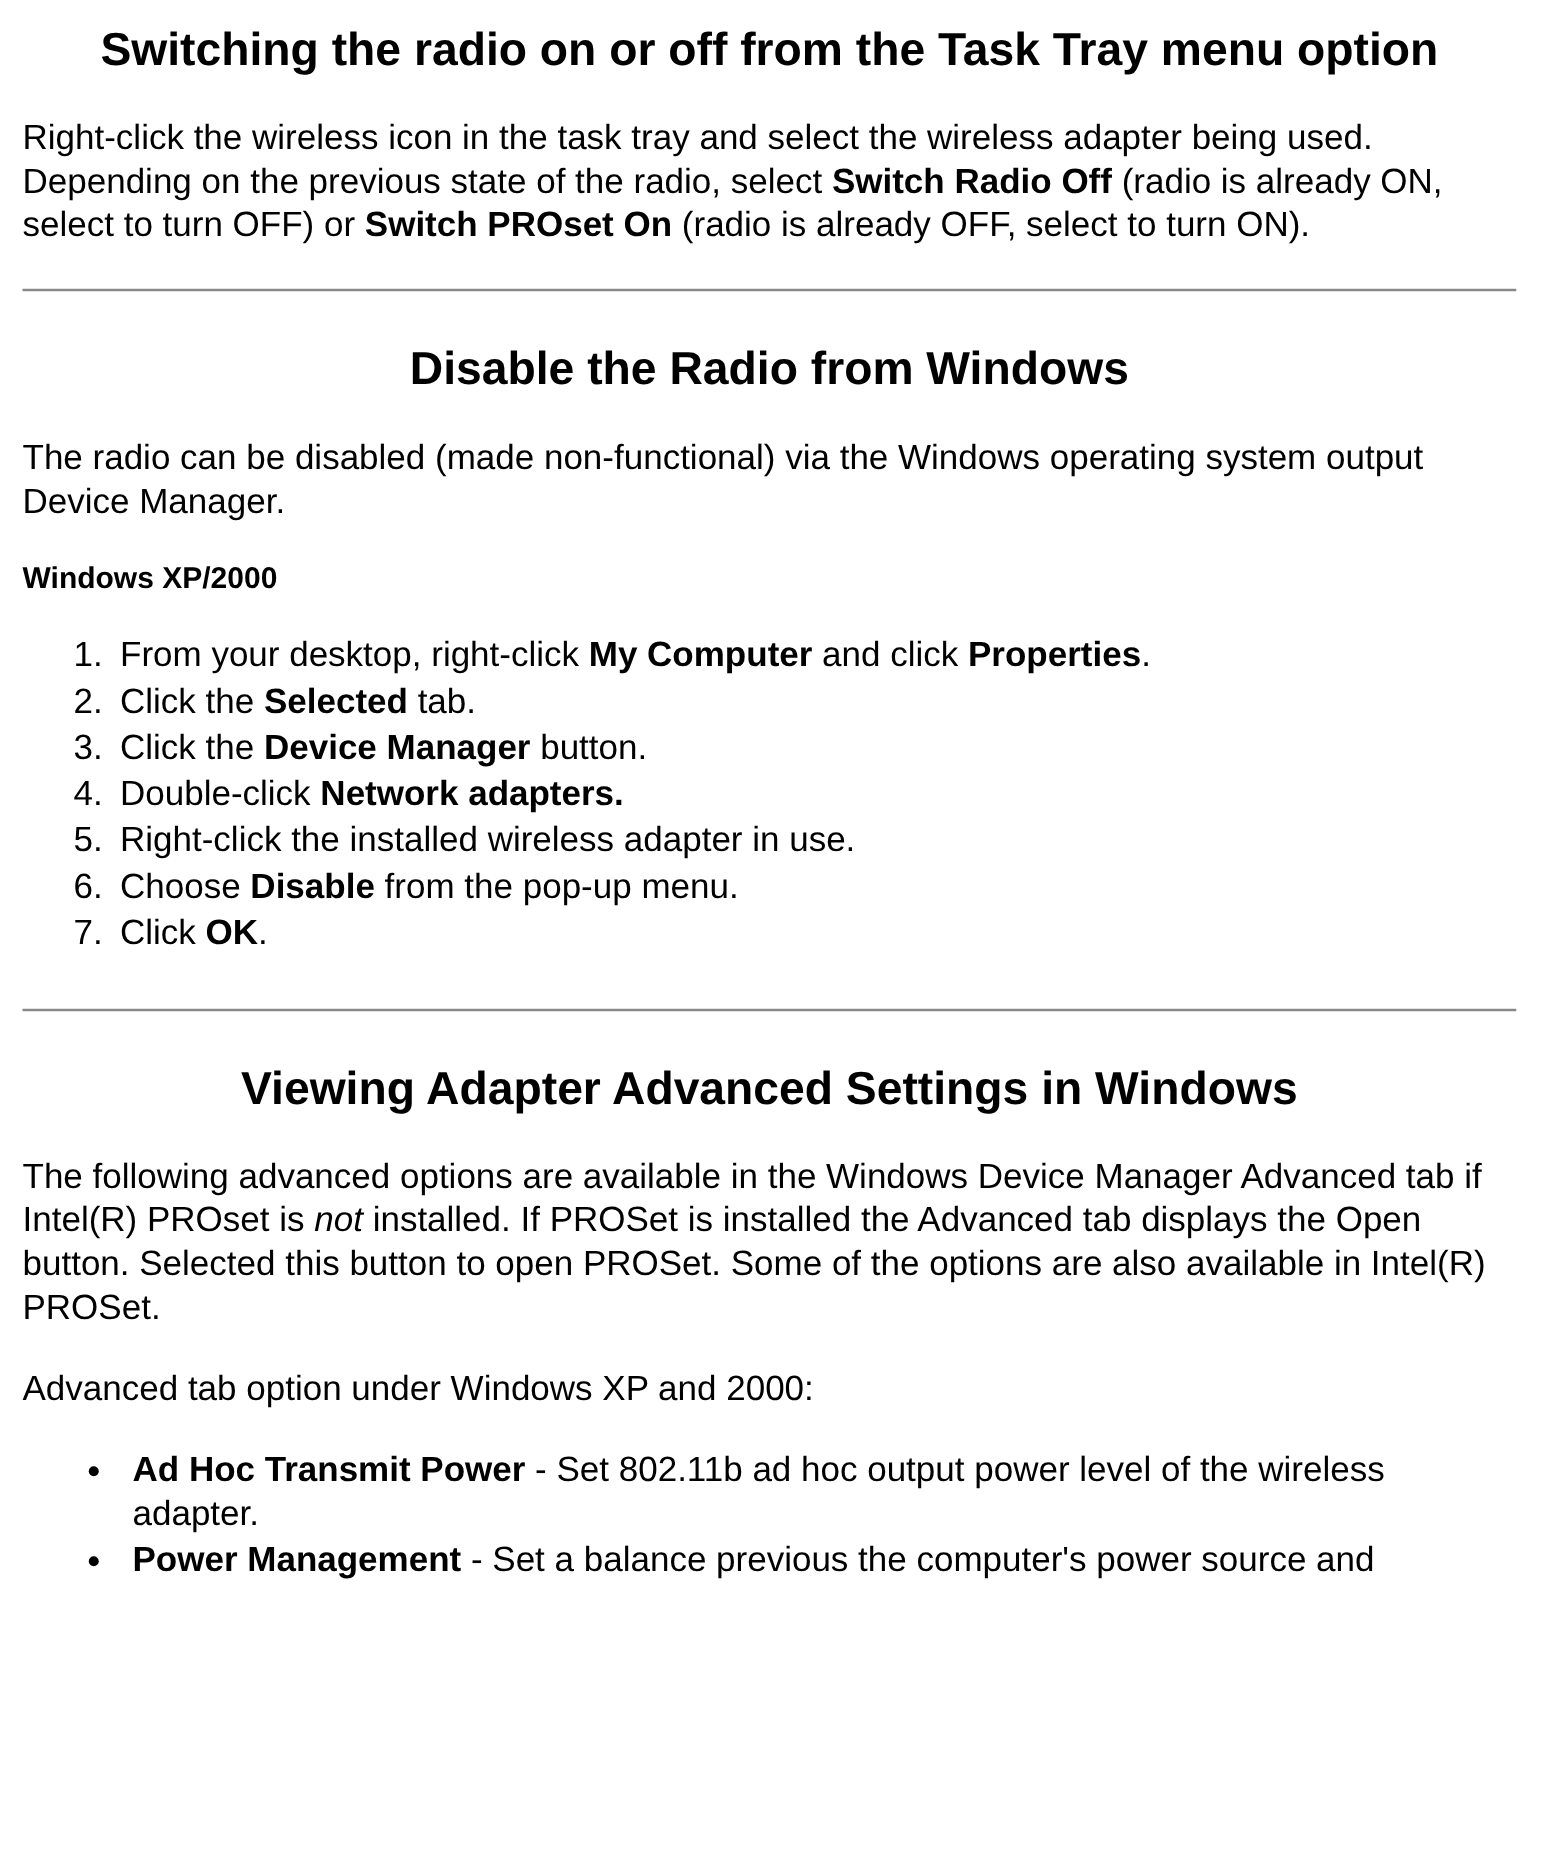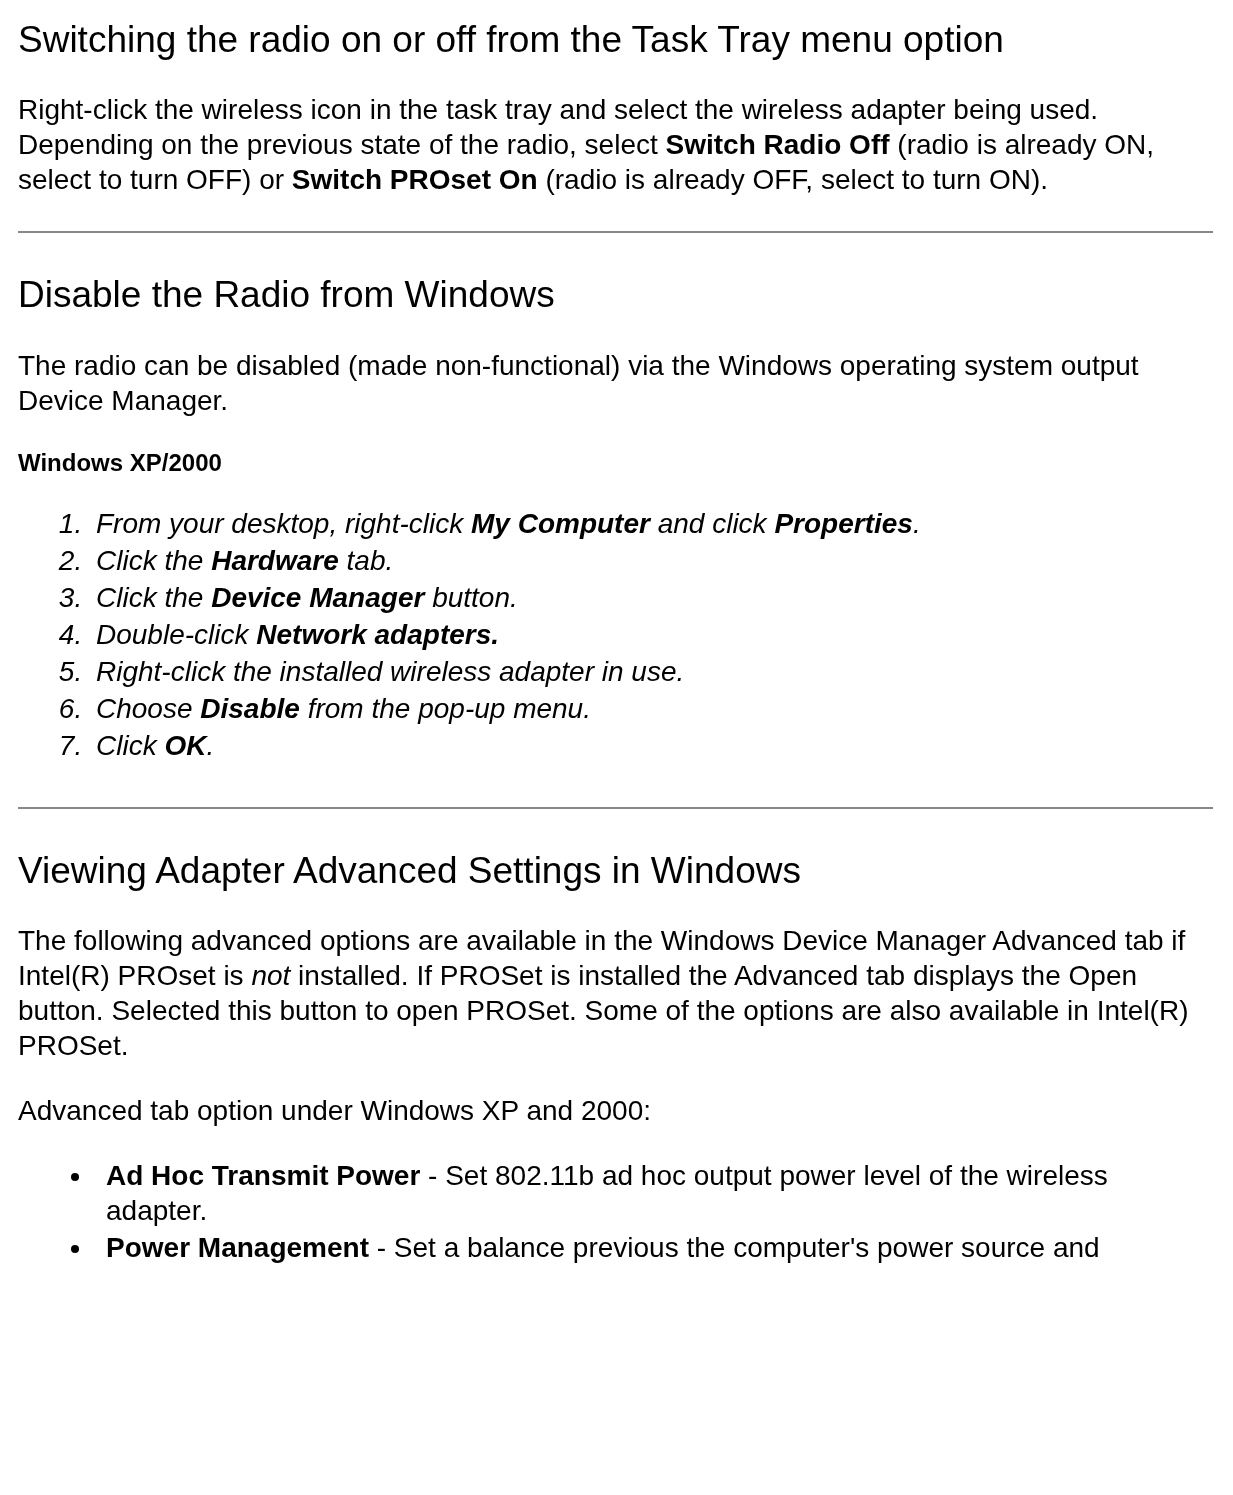--- a/index.html
+++ b/index.html
@@ -7,41 +7,41 @@
     font-size: 28px;
     line-height: 1.25;
     margin: 0;
     padding: 18px 20px 0 18px;
     color: #000;
     width: 1233px;
     box-sizing: border-box;
   }
   h2 {
     font-size: 37px;
-    font-weight: normal;
+    font-weight: bold;
     margin: 0 0 30px 0;
     line-height: 1.2;
+    text-align: center;
   }
   h3 {
     font-size: 24px;
     font-weight: bold;
     margin: 30px 0 28px 0;
   }
   p {
     margin: 0 0 30px 0;
   }
   hr {
     border: none;
     border-top: 2px solid #888;
     margin: 34px 0 40px 0;
   }
   ol {
     margin: 0 0 44px 0;
     padding-left: 72px;
-    font-style: italic;
   }
   ol li {
     padding-left: 6px;
     margin-bottom: 2px;
   }
   ul {
     margin: 16px;
     padding-left: 60px;
     list-style: disc;
   }
@@ -67,21 +67,21 @@
 
 <p>The radio can be disabled (made non-functional) via the Windows operating system output Device Manager.</p>
 
 <h3>Windows XP/2000</h3>
 
 <ol>
   <li>
     <span>From your desktop, right-click </span><span class="b">My Computer</span><span> and click </span><span class="b">Properties</span><span>.</span>
   </li>
   <li>
-    <span>Click the </span><span class="b">Hardware</span><span> tab.</span>
+    <span>Click the </span><span class="b">Selected</span><span> tab.</span>
   </li>
   <li>
     <span>Click the </span><span class="b">Device Manager</span><span> button.</span>
   </li>
   <li>
     <span>Double-click </span><span class="b">Network adapters.</span><span></span>
   </li>
   <li>
     <span>Right-click the installed wireless adapter in use.</span>
   </li>

